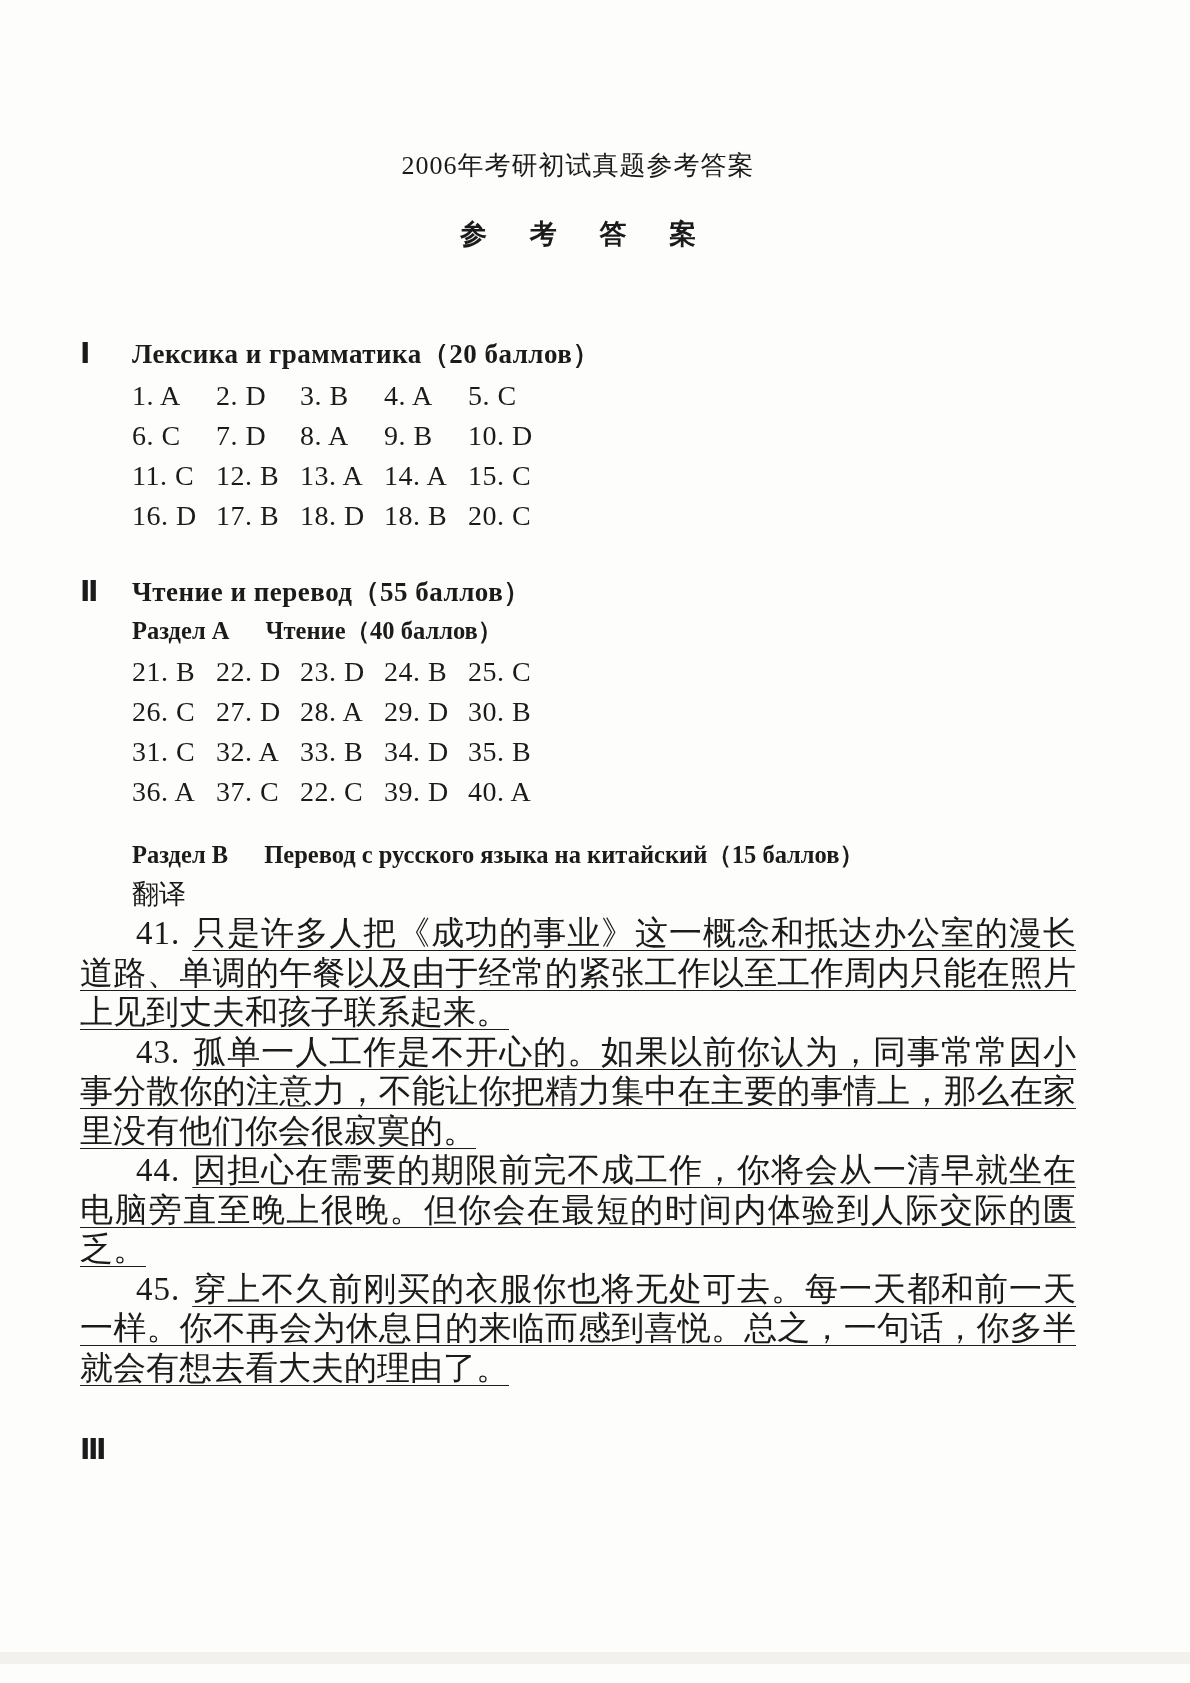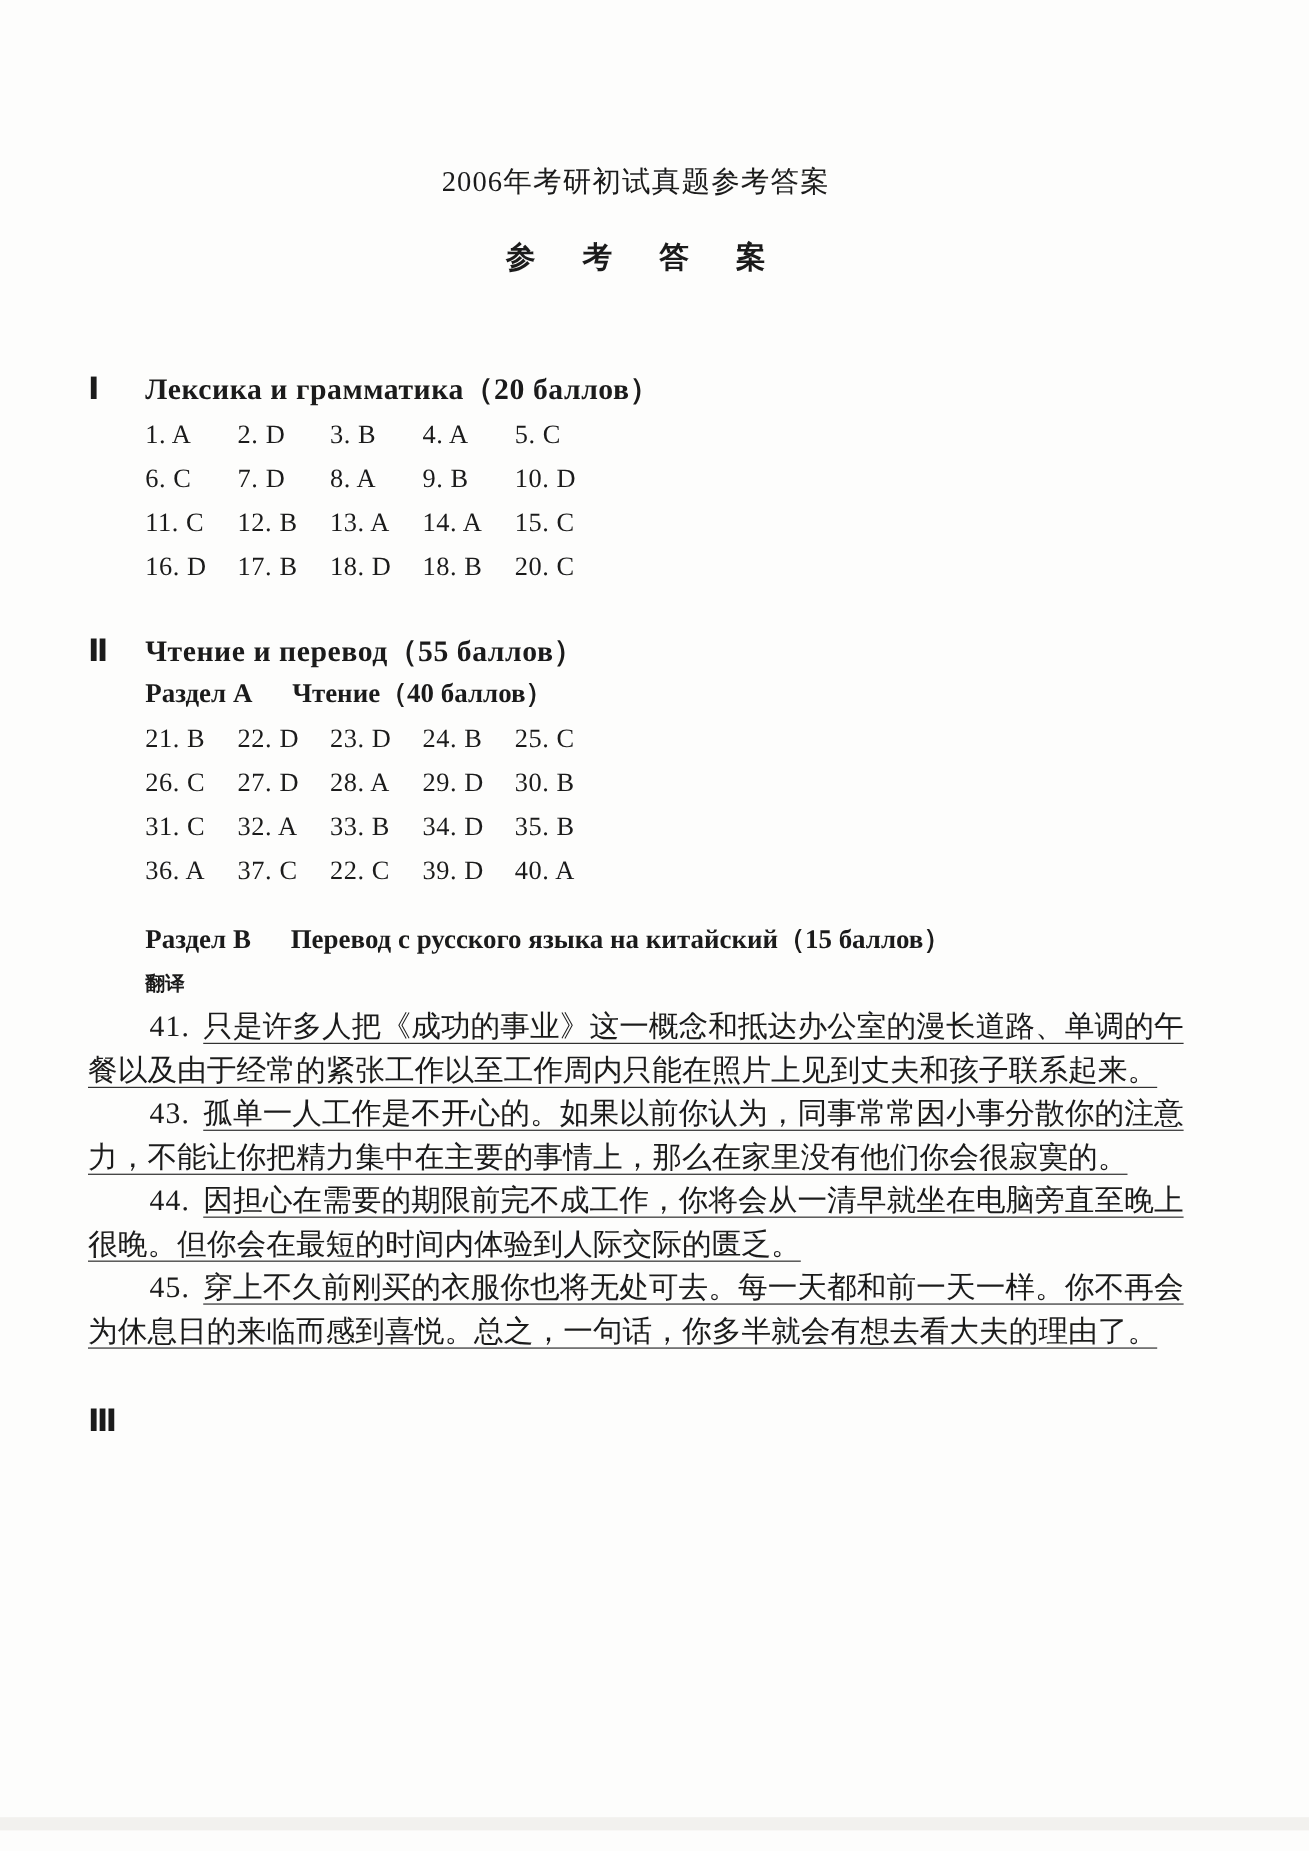--- a/index.html
+++ b/index.html
@@ -44,30 +44,30 @@
     font-family: "DejaVu Sans", "Liberation Serif", serif;
     line-height: 40px;
   }
   .sec-title {
     font-size: 27px; font-weight: bold;
     line-height: 40px;
     letter-spacing: 0.5px;
   }
   .sec-body { margin-left: 52px; }
   .answer-block { margin-top: 2px; }
-  .answer-row { font-size: 24px; line-height: 40px; white-space: nowrap; }
+  .answer-row { font-size: 28px; line-height: 40px; white-space: nowrap; }
   .answer-cell { display: inline-block; min-width: 84px; letter-spacing: 0.5px; }
   .part-header { font-size: 24.5px; font-weight: bold; line-height: 38px; }
   .part-label { margin-right: 30px; }
   .part-b { margin-top: 24px; }
-  .trans-label { font-size: 18px; font-weight: bold; line-height: 40px; }
+  .trans-label { font-size: 27px; font-weight: normal; line-height: 40px; }
   .trans-paras { margin-left: -52px;  }
   .trans-para {
     margin: 0;
-    font-size: 27px;
+    font-size: 33px;
     line-height: 39.5px;
     text-align: justify;
     text-indent: 56px;
   }
   .para-num { letter-spacing: 1px; padding-right: 12px; }
   .para-text {
     text-decoration: underline;
     text-underline-offset: 6px;
     text-decoration-thickness: 1.3px;
   }

